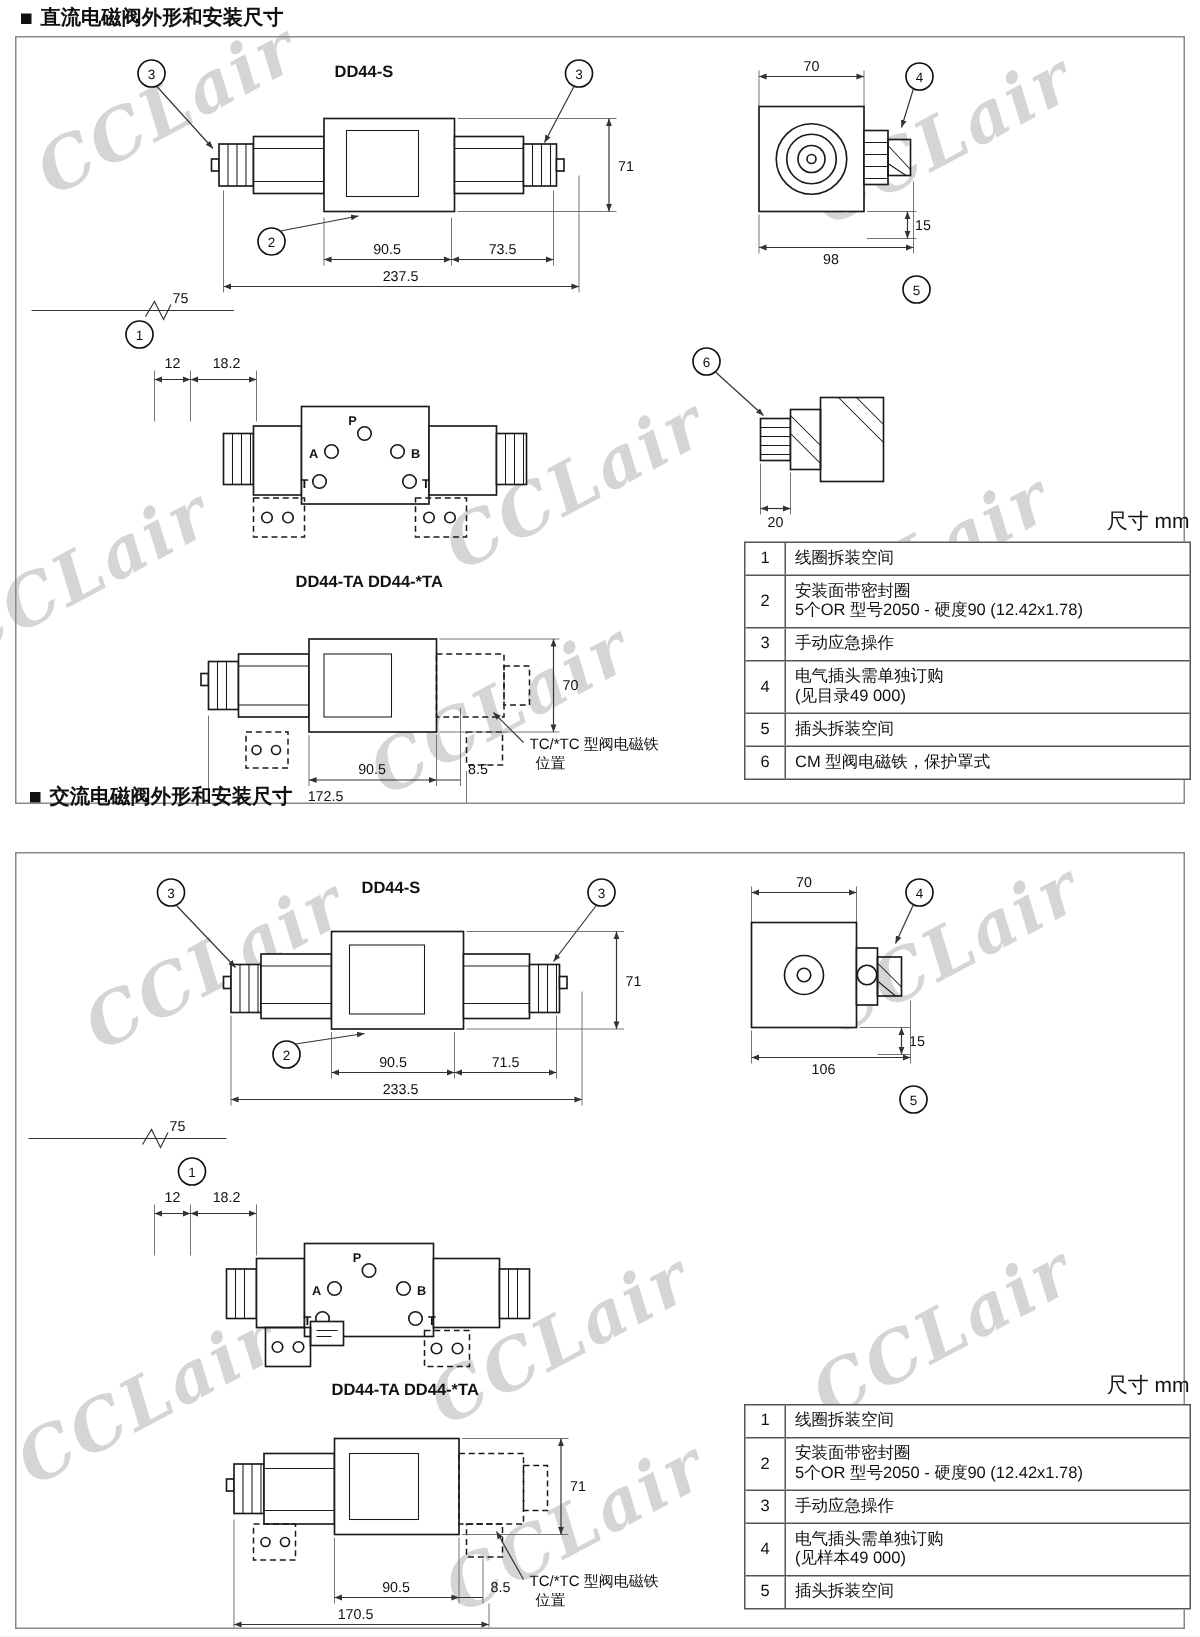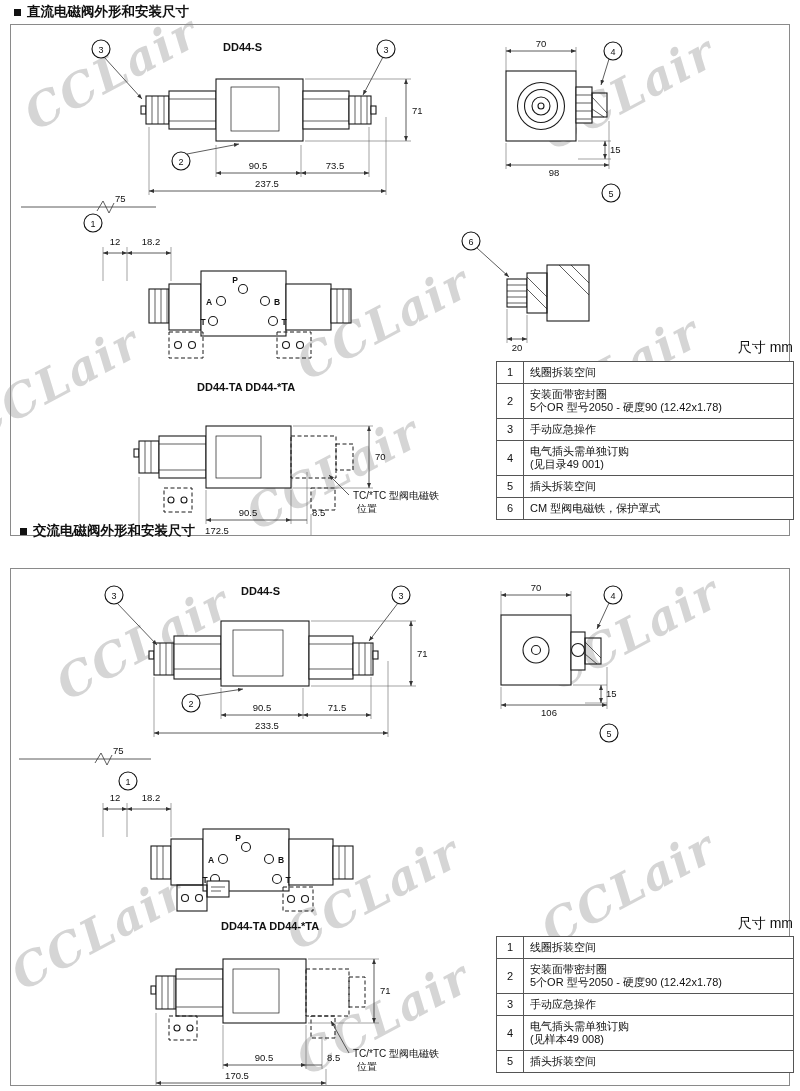--- a/index.html
+++ b/index.html
@@ -298,21 +298,21 @@
         <div class="tnum">3</div>
         <div class="ttxt">
           <div class="t-line">手动应急操作</div>
 
         </div>
       </div>
       <div class="trow">
         <div class="tnum">4</div>
         <div class="ttxt">
           <div class="t-line">电气插头需单独订购</div>
-          <div class="t-line t-line2">(见目录49 001)</div>
+          <div class="t-line t-line2">(见目录49 000)</div>
         </div>
       </div>
       <div class="trow">
         <div class="tnum">5</div>
         <div class="ttxt">
           <div class="t-line">插头拆装空间</div>
 
         </div>
       </div>
       <div class="trow">
@@ -541,21 +541,21 @@
         <div class="tnum">3</div>
         <div class="ttxt">
           <div class="t-line">手动应急操作</div>
 
         </div>
       </div>
       <div class="trow">
         <div class="tnum">4</div>
         <div class="ttxt">
           <div class="t-line">电气插头需单独订购</div>
-          <div class="t-line t-line2">(见样本49 008)</div>
+          <div class="t-line t-line2">(见样本49 000)</div>
         </div>
       </div>
       <div class="trow">
         <div class="tnum">5</div>
         <div class="ttxt">
           <div class="t-line">插头拆装空间</div>
 
         </div>
       </div>
     </div>

